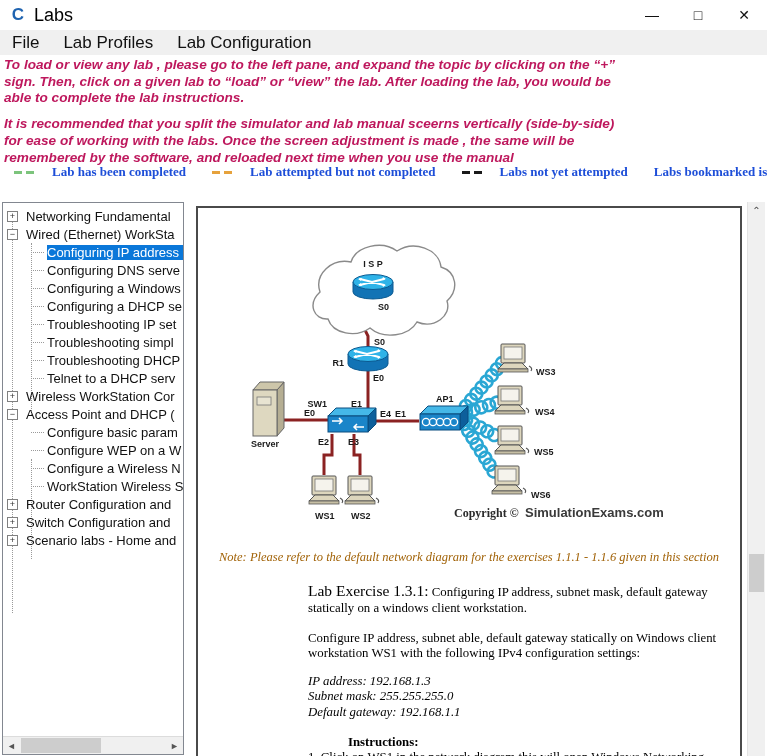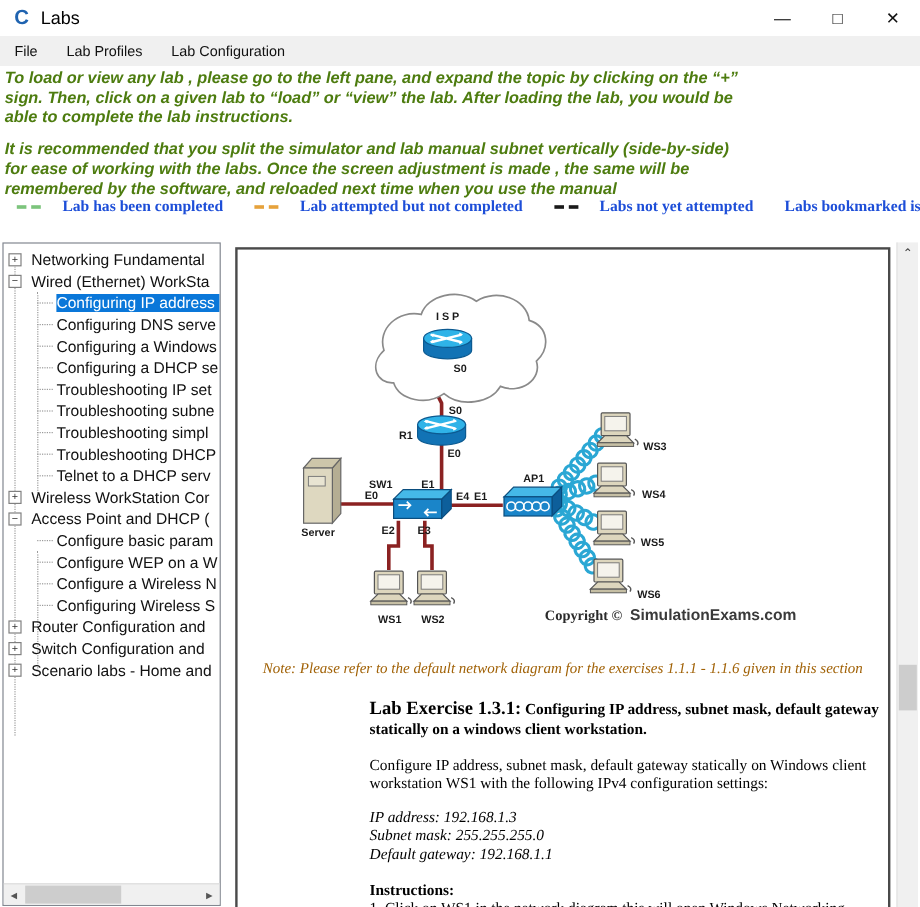--- a/index.html
+++ b/index.html
@@ -3,32 +3,32 @@
 <meta charset="utf-8">
 <style>
   html,body{margin:0;padding:0;}
   body{width:767px;height:756px;position:relative;overflow:hidden;background:#fff;
        font-family:"Liberation Sans",sans-serif;-webkit-font-smoothing:antialiased;}
   
   .titlebar{position:absolute;left:0;top:0;width:767px;height:30px;background:#fff;
             display:flex;align-items:center;border-bottom:1px solid #e8e8e8;}
   .app-icon{width:18px;height:18px;margin-left:9px;color:#1f63b0;font-weight:bold;
             font-size:17px;line-height:18px;text-align:center;}
-  .title-text{margin-left:7px;font-size:15px;color:#000;}
+  .title-text{margin-left:7px;font-size:18px;color:#000;}
   .winbtns{margin-left:auto;display:flex;height:30px;}
   .winbtn{width:46px;height:30px;display:flex;align-items:center;justify-content:center;
           font-size:14px;color:#111;}
   
   .menubar{position:absolute;left:0;top:30px;width:767px;height:25px;background:#f0f0f0;
            display:flex;align-items:center;}
-  .menu-item{font-size:12px;color:#111;padding:0 12px;height:25px;display:flex;align-items:center;}
+  .menu-item{font-size:17px;color:#111;padding:0 12px;height:25px;display:flex;align-items:center;}
   
   .intro{position:absolute;left:0;top:55px;width:625px;padding:2px 4px 0 4px;box-sizing:border-box;
          font-family:"Liberation Sans",sans-serif;font-weight:bold;font-style:italic;
-         font-size:13.6px;line-height:1.23;color:#4d7c0f;}
+         font-size:13.6px;line-height:1.23;color:#be185d;}
   .intro p{margin:0 0 9px 0;}
   
   .legend{position:absolute;left:0;top:158px;width:767px;height:28px;display:flex;
           align-items:center;padding:0 14px;box-sizing:border-box;
           font-family:"Liberation Serif",serif;font-weight:bold;font-size:13px;color:#1d4ed8;}
   .legend-item{display:flex;align-items:center;margin-right:26px;white-space:nowrap;}
   .dashes{display:inline-flex;margin-right:14px;}
   .dash{width:8px;height:3px;display:inline-block;margin-right:4px;}
   .legend-note{white-space:nowrap;}
   
@@ -61,25 +61,25 @@
   .vscroll{position:absolute;right:2px;top:0;bottom:0;width:17px;background:#f0f0f0;
            border-left:1px solid #e2e2e2;}
   .vs-up{width:17px;height:17px;display:flex;align-items:center;justify-content:center;
          font-size:10px;color:#444;}
   .vs-thumb{position:absolute;left:1px;width:15px;top:352px;height:38px;background:#cdcdcd;}
   
   .doc-note{position:absolute;left:0;top:342px;width:100%;text-align:center;
             font-family:"Liberation Serif",serif;font-style:italic;font-size:12.5px;color:#a16207;}
   .labblock{position:absolute;left:110px;top:374px;width:430px;
             font-family:"Liberation Serif",serif;font-size:12.8px;color:#000;line-height:1.22;}
-  .lab-head{font-weight:bold;margin-bottom:14px;}
+  .lab-head{font-weight:normal;margin-bottom:14px;}
   .lab-no{font-size:15.5px;}
   .lab-para{margin-bottom:12px;}
   .settings{margin-bottom:14px;font-style:italic;}
-  .instr-label{font-weight:bold;}
+  .instr-label{font-weight:bold;margin-left:40px;}
   
   text{font-family:"Liberation Sans",sans-serif;font-size:9px;font-weight:bold;fill:#1a1a1a;}
   .copy-left{font-family:"Liberation Serif",serif;font-size:12px;font-weight:bold;fill:#2a2a2a;}
   .copy-right{font-family:"Liberation Sans",sans-serif;font-size:13px;fill:#3a3a3a;}
 </style>
 </head>
 <body>
 
 <div class="titlebar">
   <div class="app-icon">C</div>
@@ -92,21 +92,21 @@
 </div>
 
 <div class="menubar">
   <div class="menu-item">File</div>
   <div class="menu-item">Lab Profiles</div>
   <div class="menu-item">Lab Configuration</div>
 </div>
 
 <div class="intro">
   <p>To load or view any lab , please go to the left pane, and expand the topic by clicking on the “+” sign. Then, click on a given lab to “load” or “view” the lab.  After loading the lab, you would be able to complete the lab instructions.</p>
-  <p>It is recommended that you split the simulator and lab manual subnet vertically (side-by-side) for ease of working with the labs. Once the screen adjustment is made , the same will be remembered by the software, and reloaded next time when you use the manual</p>
+  <p>It is recommended that you split the simulator and lab manual sceerns vertically (side-by-side) for ease of working with the labs. Once the screen adjustment is made , the same will be remembered by the software, and reloaded next time when you use the manual</p>
 </div>
 
 <div class="legend">
   <div class="legend-item">
     <span class="dashes">
       <span class="dash" style="background: rgb(124, 196, 124);"></span>
         <span class="dash" style="background: rgb(124, 196, 124);"></span>
     </span>
     <span>Lab has been completed</span>
   </div>
@@ -149,23 +149,20 @@
       <div class="tree-row child">
         <span class="label">Configuring a Windows</span>
       </div>
       <div class="tree-row child">
         <span class="label">Configuring a DHCP se</span>
       </div>
       <div class="tree-row child">
         <span class="label">Troubleshooting IP set</span>
       </div>
       <div class="tree-row child">
-        <span class="label">Troubleshooting subne</span>
-      </div>
-      <div class="tree-row child">
         <span class="label">Troubleshooting simpl</span>
       </div>
       <div class="tree-row child">
         <span class="label">Troubleshooting DHCP</span>
       </div>
       <div class="tree-row child">
         <span class="label">Telnet to a DHCP serv</span>
       </div>
       <div class="tree-row root">
         <div class="expander">+</div>
@@ -178,21 +175,21 @@
       <div class="tree-row child">
         <span class="label">Configure basic param</span>
       </div>
       <div class="tree-row child">
         <span class="label">Configure WEP on a W</span>
       </div>
       <div class="tree-row child">
         <span class="label">Configure a Wireless N</span>
       </div>
       <div class="tree-row child">
-        <span class="label">Configuring Wireless S</span>
+        <span class="label">WorkStation Wireless S</span>
       </div>
       <div class="tree-row root">
         <div class="expander">+</div>
         <span class="label">Router Configuration and</span>
       </div>
       <div class="tree-row root">
         <div class="expander">+</div>
         <span class="label">Switch Configuration and</span>
       </div>
       <div class="tree-row root">
@@ -331,21 +328,21 @@
     </svg>
 
     
     <div class="doc-note">Note: Please refer to the default network diagram for the exercises 1.1.1 - 1.1.6 given in this section</div>
 
     
     <div class="labblock">
       <div class="lab-head">
         <span class="lab-no">Lab Exercise 1.3.1:</span><span> Configuring IP address, subnet mask, default gateway statically on a windows client workstation.</span>
       </div>
-      <div class="lab-para">Configure IP address, subnet mask, default gateway statically on Windows client workstation WS1 with the following IPv4 configuration settings:</div>
+      <div class="lab-para">Configure IP address, subnet able, default gateway statically on Windows client workstation WS1 with the following IPv4 configuration settings:</div>
       <div class="settings">
         <div>IP address: 192.168.1.3</div>
         <div>Subnet mask: 255.255.255.0</div>
         <div>Default gateway: 192.168.1.1</div>
       </div>
       <div class="instr-label">Instructions:</div>
       <div>1. Click on WS1 in the network diagram this will open Windows Networking dialog box.</div>
 
     </div>
   </div>

